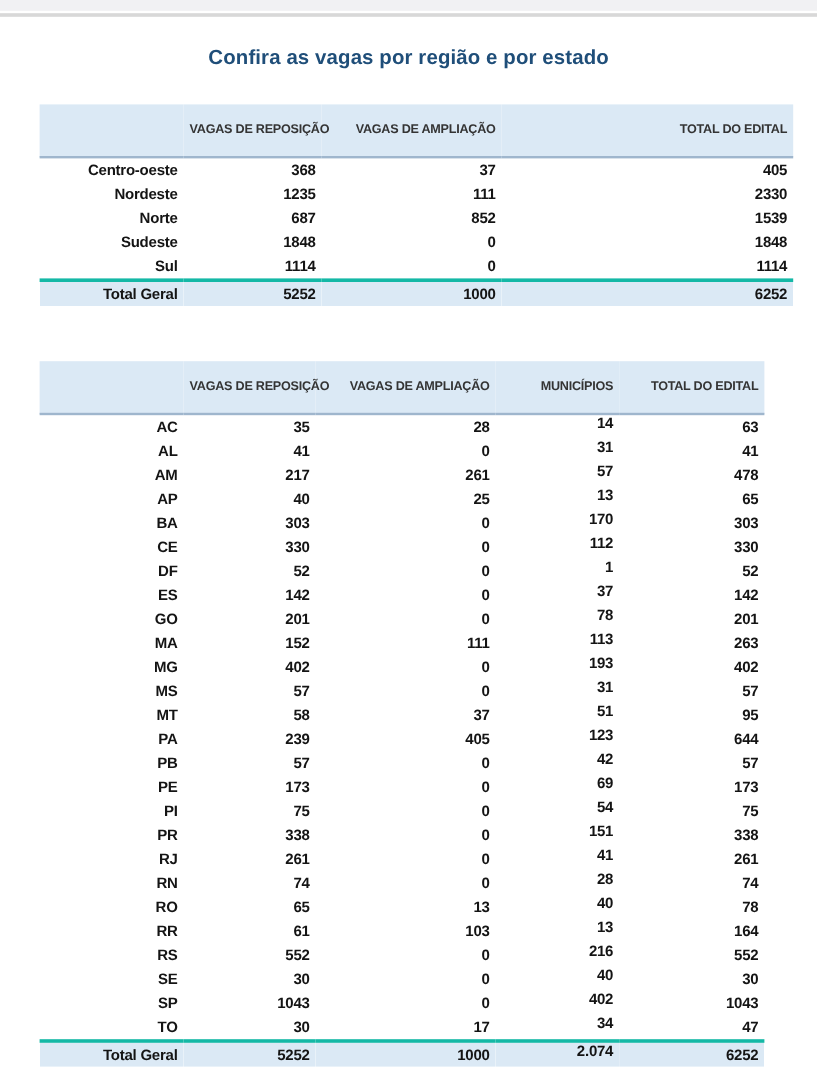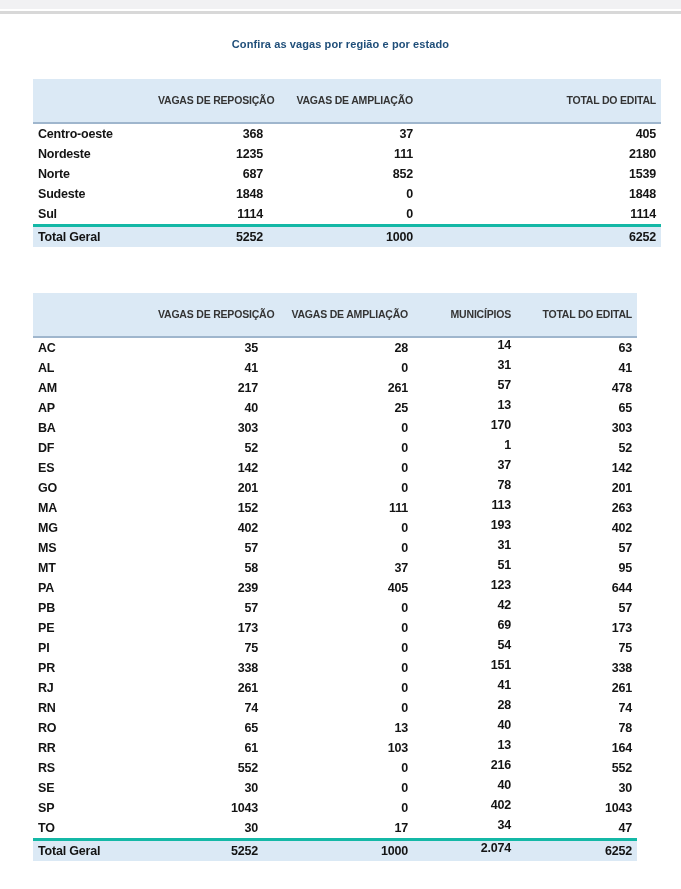--- a/index.html
+++ b/index.html
@@ -4,39 +4,39 @@
 <style>
   html, body { margin:0; padding:0; }
   body {
     width:681px; height:889px; background:#ffffff; overflow:hidden;
     font-family:"Liberation Sans", sans-serif;
   }
   .top-strip { height:9px; background:#f1f1f3; }
   .divider { margin-top:2px; height:3px; background:#d8d8d8; }
   .title {
     margin:24px 0 0 0; text-align:center;
-    color:#1f4e79; font-size:11px; font-weight:bold; letter-spacing:0.1px;
+    color:#1f4e79; font-size:17px; font-weight:bold; letter-spacing:0.1px;
   }
   table.vagas-table {
     border-collapse:collapse; table-layout:fixed; margin-left:33px;
     letter-spacing:-0.2px;
   }
   table.t1 { width:628px; margin-top:29px; }
   table.t2 { width:604px; margin-top:46px; }
   .vagas-table th {
     background:#dbe9f5; border-bottom:2px solid #9fb6cd;
     font-size:10.5px; font-weight:bold; color:#343434;
     padding:12px 5px; height:19px; line-height:19px; white-space:nowrap;
   }
   .vagas-table td {
     font-size:12.5px; font-weight:bold; color:#141414;
     padding:0 5px; height:20px; line-height:20px; white-space:nowrap;
     overflow:hidden;
   }
-  .vagas-table .lbl { text-align:left; }
+  .vagas-table .lbl { text-align:right; }
   .vagas-table .num { text-align:right; }
   .vagas-table tfoot td {
     background:#dbe9f5; border-top:3px solid #14b8a6;
   }
   .raised { position:relative; top:-3px; display:inline-block; }
 </style>
 </head>
 <body>
 
 <div>
@@ -64,21 +64,21 @@
         <tr>
           <td class="lbl">Centro-oeste</td>
           <td class="num">368</td>
           <td class="num">37</td>
           <td class="num">405</td>
         </tr>
         <tr>
           <td class="lbl">Nordeste</td>
           <td class="num">1235</td>
           <td class="num">111</td>
-          <td class="num">2180</td>
+          <td class="num">2330</td>
         </tr>
         <tr>
           <td class="lbl">Norte</td>
           <td class="num">687</td>
           <td class="num">852</td>
           <td class="num">1539</td>
         </tr>
         <tr>
           <td class="lbl">Sudeste</td>
           <td class="num">1848</td>
@@ -149,20 +149,27 @@
           <td class="num">65</td>
         </tr>
         <tr>
           <td class="lbl">BA</td>
           <td class="num">303</td>
           <td class="num">0</td>
           <td class="num"><span class="raised">170</span></td>
           <td class="num">303</td>
         </tr>
         <tr>
+          <td class="lbl">CE</td>
+          <td class="num">330</td>
+          <td class="num">0</td>
+          <td class="num"><span class="raised">112</span></td>
+          <td class="num">330</td>
+        </tr>
+        <tr>
           <td class="lbl">DF</td>
           <td class="num">52</td>
           <td class="num">0</td>
           <td class="num"><span class="raised">1</span></td>
           <td class="num">52</td>
         </tr>
         <tr>
           <td class="lbl">ES</td>
           <td class="num">142</td>
           <td class="num">0</td>

